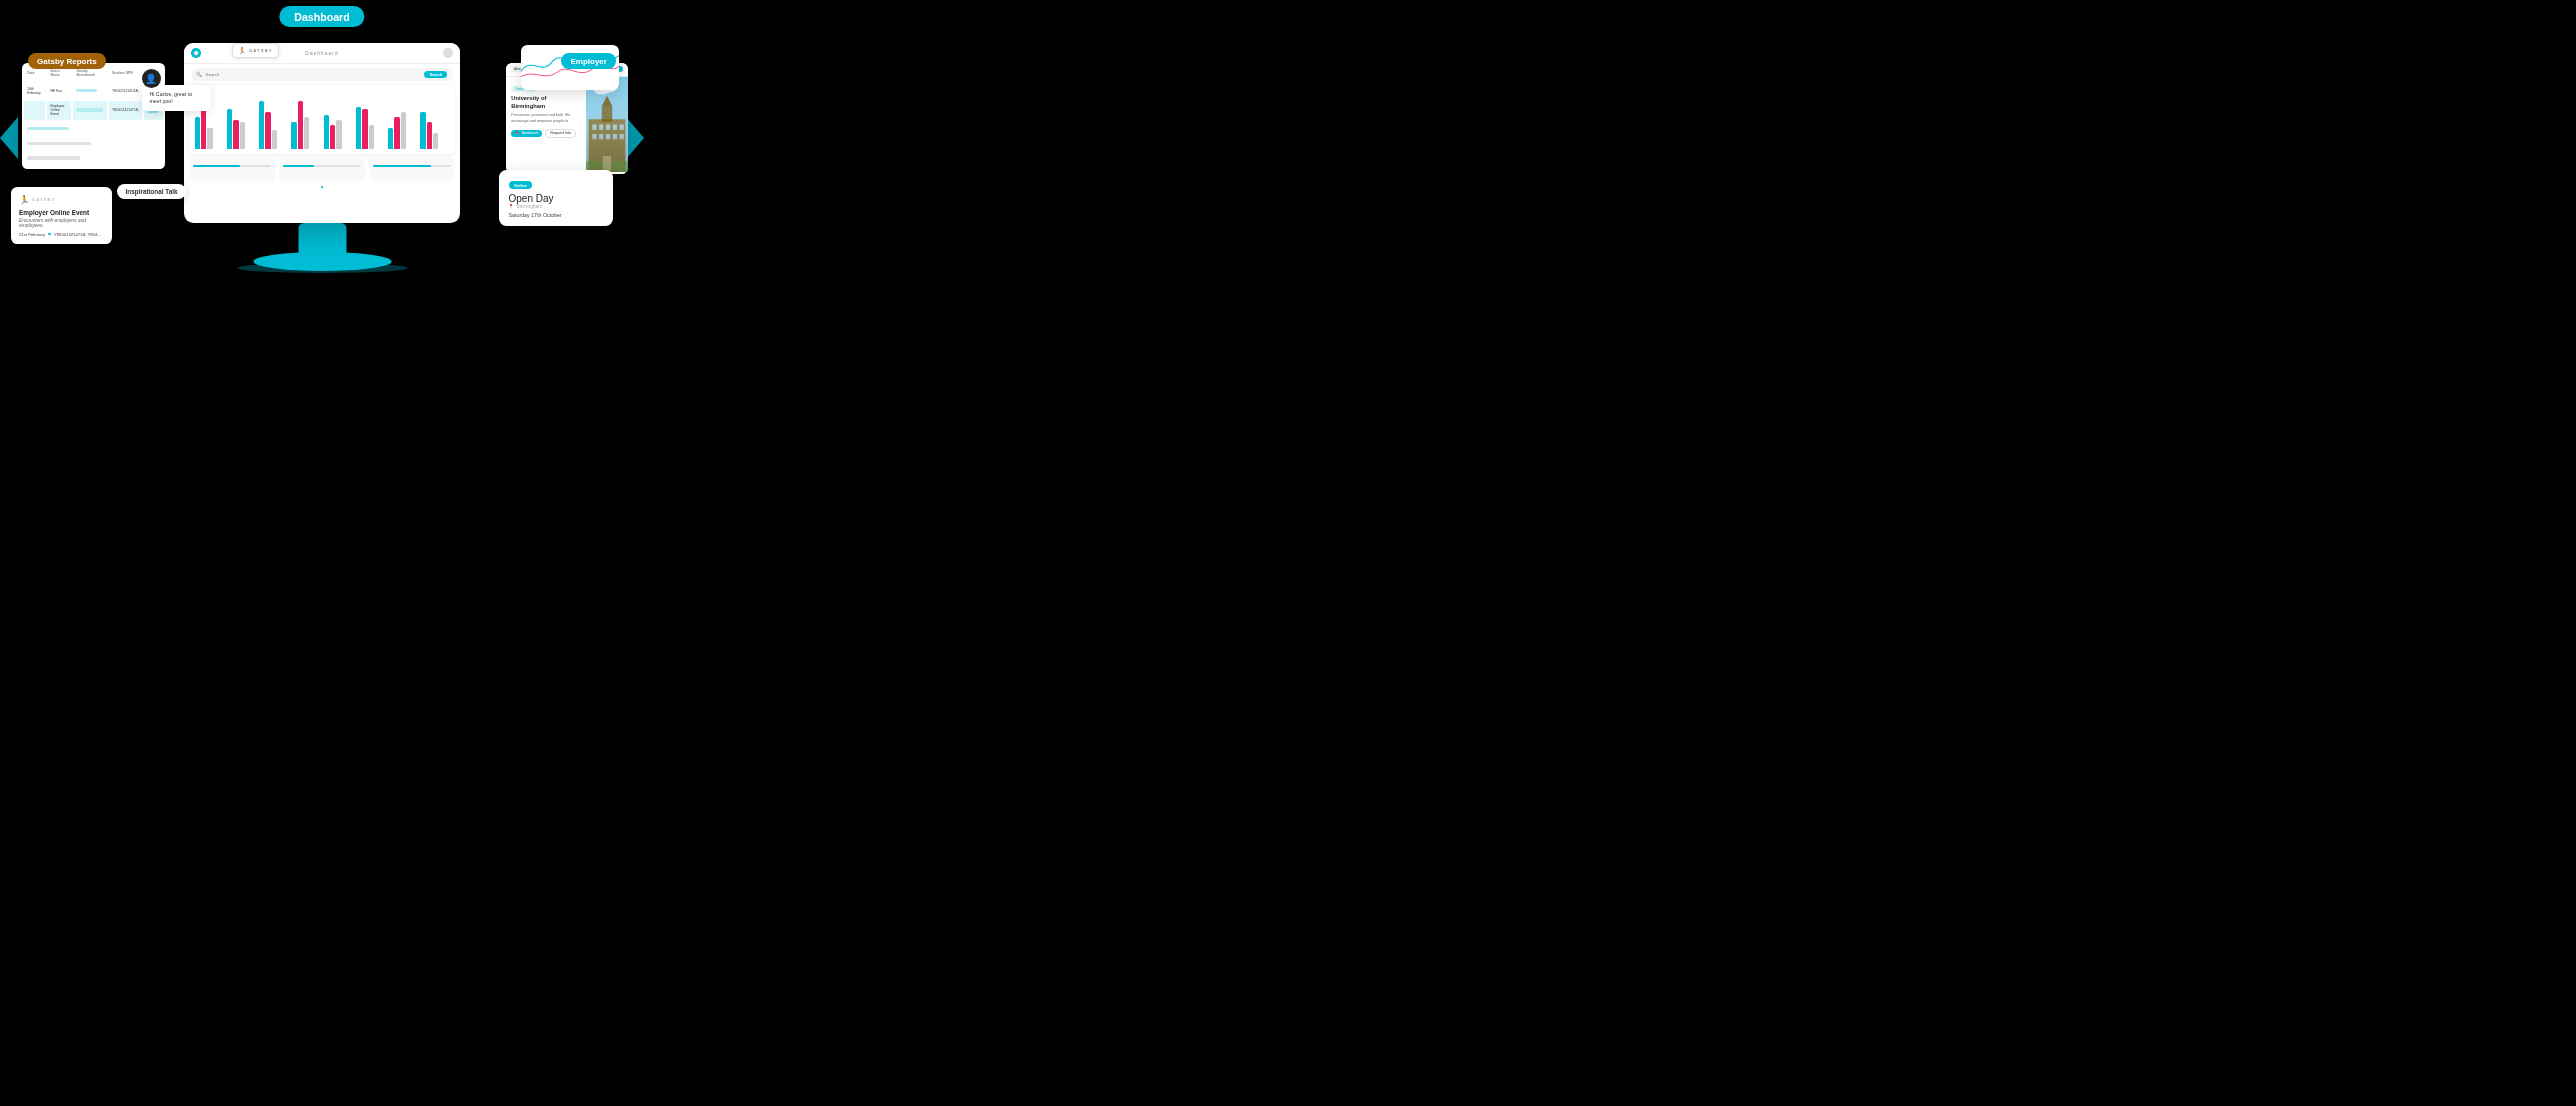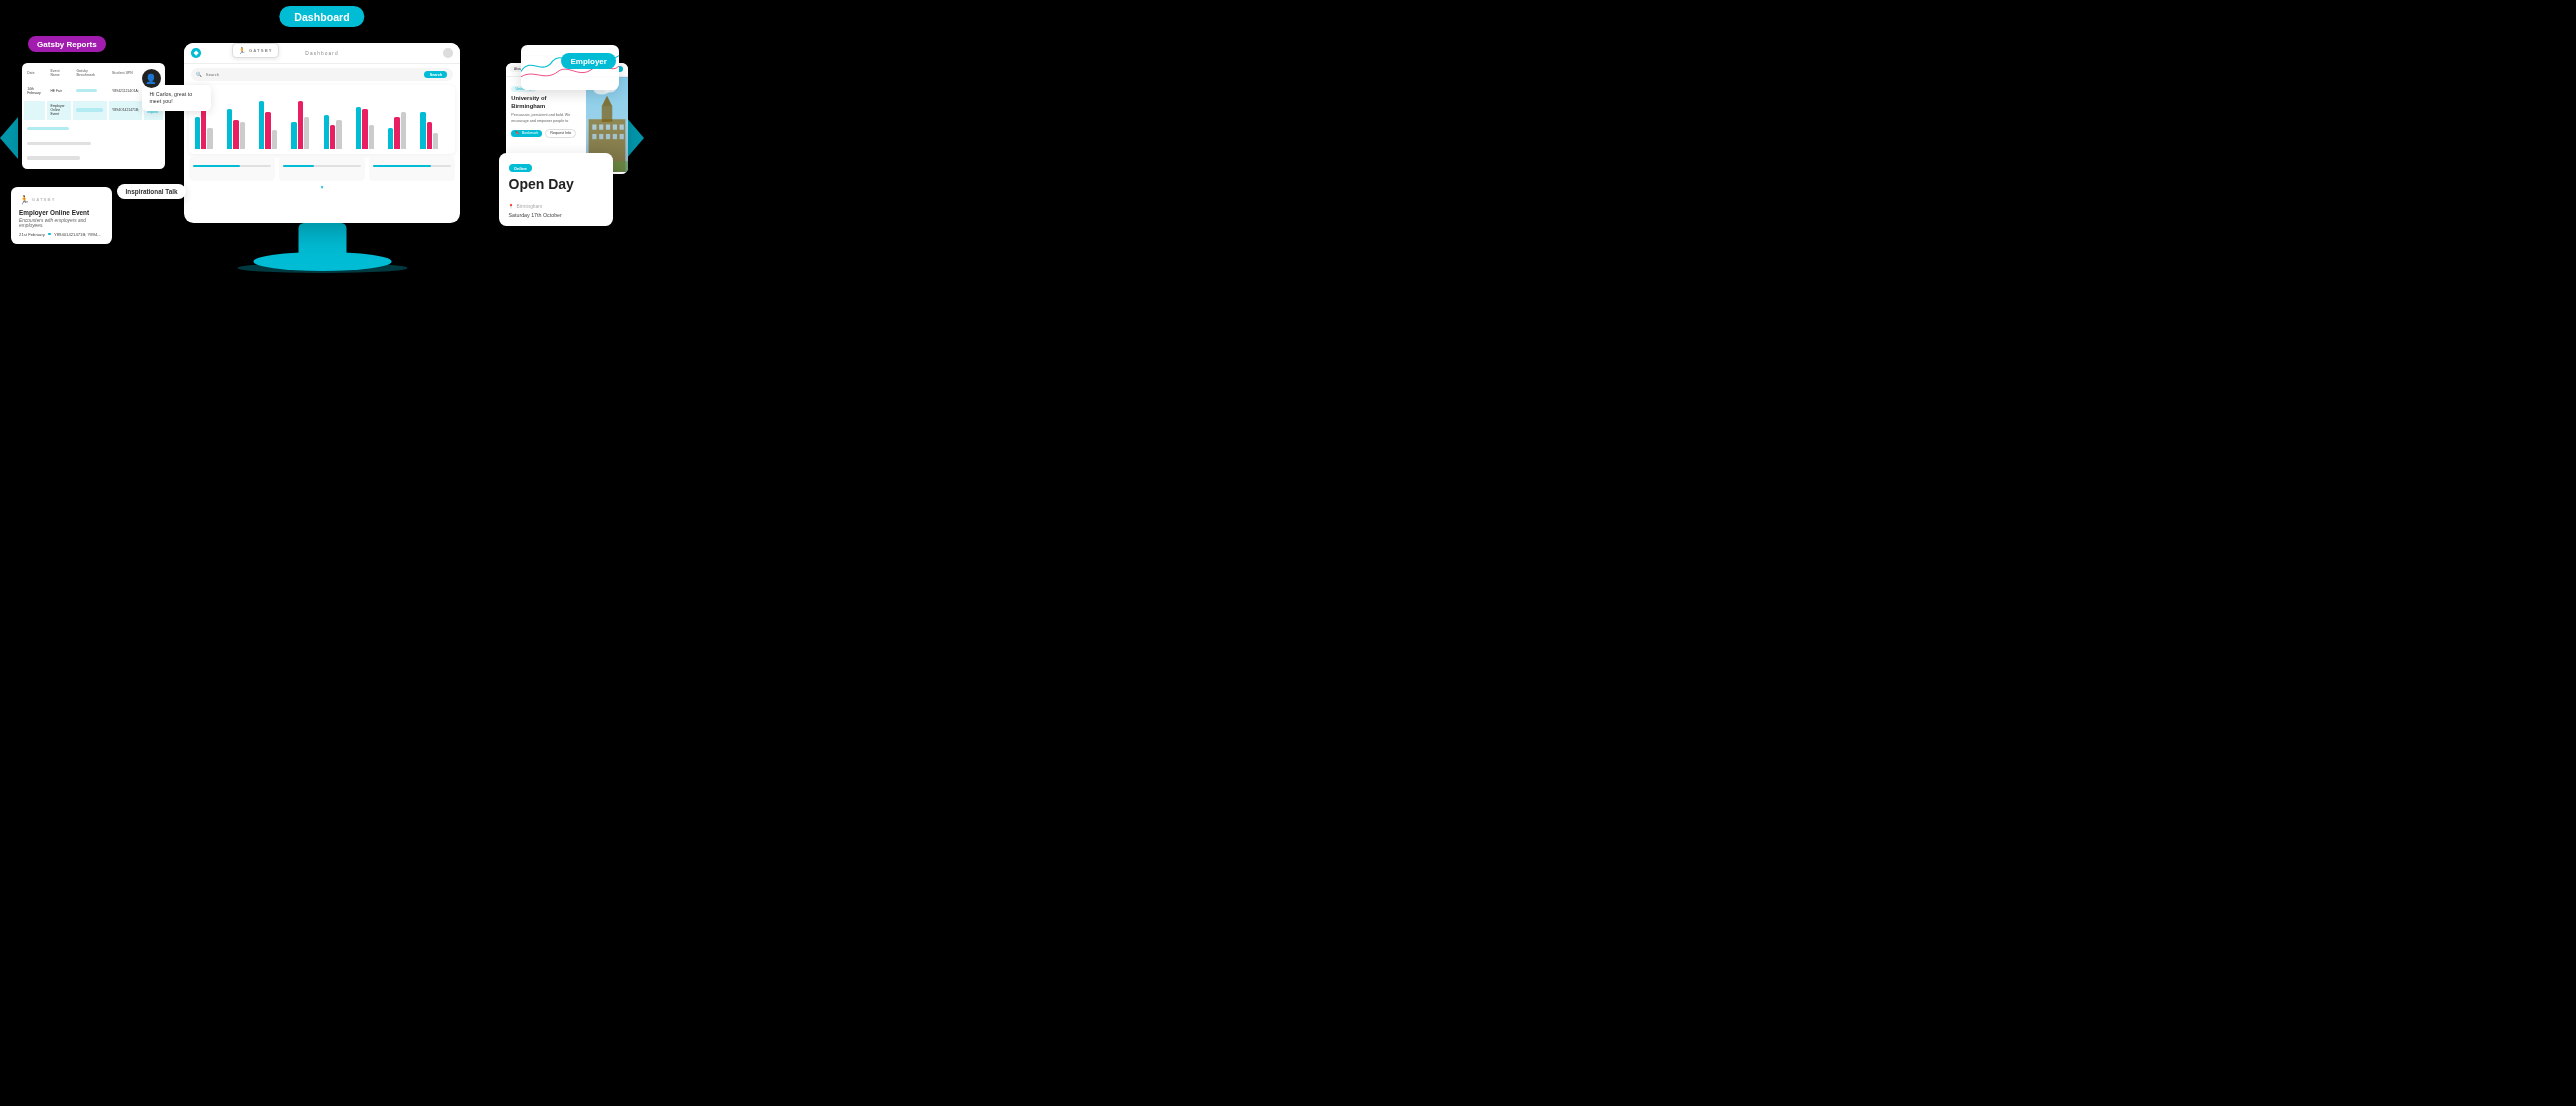--- a/index.html
+++ b/index.html
@@ -71,23 +71,23 @@
       font-weight: 700;
       padding: 4.2px 15px;
       border-radius: 13.3px;
       white-space: nowrap;
       z-index: 10;
     }
 
     
     .gatsby-reports-label {
       position: absolute;
-      top: 36px;
+      top: 53px;
       left: 27.6px;
-      background: #a21caf;
+      background: #a16207;
       color: #fff;
       font-size: 8px;
       font-weight: 700;
       padding: 3.7px 9.5px;
       border-radius: 10.6px;
       z-index: 10;
     }
 
     
     .profiles-label {
@@ -432,24 +432,24 @@
       background: #00bcd4;
       color: #fff;
       font-size: 4.2px;
       font-weight: 700;
       padding: 1.6px 5.3px;
       border-radius: 6.4px;
       display: inline-block;
       margin-bottom: 4.2px;
     }
     .open-day-title {
-      font-size: 14px;
-      font-weight: 700;
+      font-size: 10px;
+      font-weight: 400;
       color: #222;
-      margin-bottom: 12px;
+      margin-bottom: 0;
     }
     .open-day-location {
       font-size: 4.8px;
       color: #aaa;
       display: flex;
       align-items: center;
       gap: 2.1px;
       margin-bottom: 2.1px;
     }
     .open-day-date {

